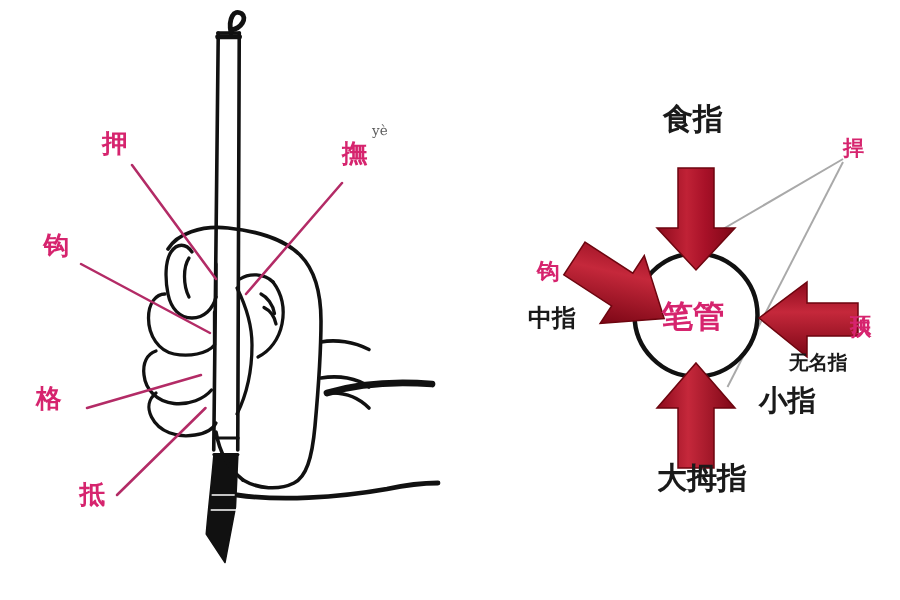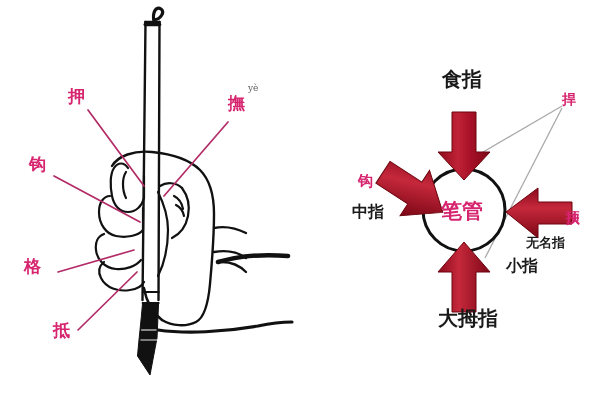--- a/index.html
+++ b/index.html
@@ -177,21 +177,21 @@
       <g transform="rotate(33 112 190)">
         <path d="M78 178 L116 178 L116 164 L150 192 L116 218 L116 204 L78 204 Z" fill="url(#gDiag)" stroke="#6d050f" stroke-width="1"></path>
       </g>
     </svg>
 
     <div class="lbl" style="left:141px;top:201px;font-size:21px;">笔管</div>
 
     <div class="lbl lbl-black" style="left:142px;top:69px;font-size:20px;">食指</div>
     <div class="lbl lbl-black" style="left:52px;top:204px;font-size:16px;">中指</div>
     <div class="lbl lbl-black" style="left:206px;top:236px;font-size:13px;margin-left:20px;">无名指</div>
-    <div class="lbl lbl-black" style="left:206px;top:258px;font-size:16px;text-align:right;">小指</div>
+    <div class="lbl lbl-black" style="left:206px;top:258px;font-size:19px;text-align:right;">小指</div>
     <div class="lbl lbl-black" style="left:138px;top:308px;font-size:20px;">大拇指</div>
 
     <div class="lbl" style="left:262px;top:92px;font-size:14px;">捍</div>
     <div class="lbl" style="left:58px;top:174px;font-size:15px;">钩</div>
     <div class="lbl vert" style="left:266px;top:200px;font-size:14px;">顶扶</div>
   </div>
 
 </div>
 
 </body></html>

